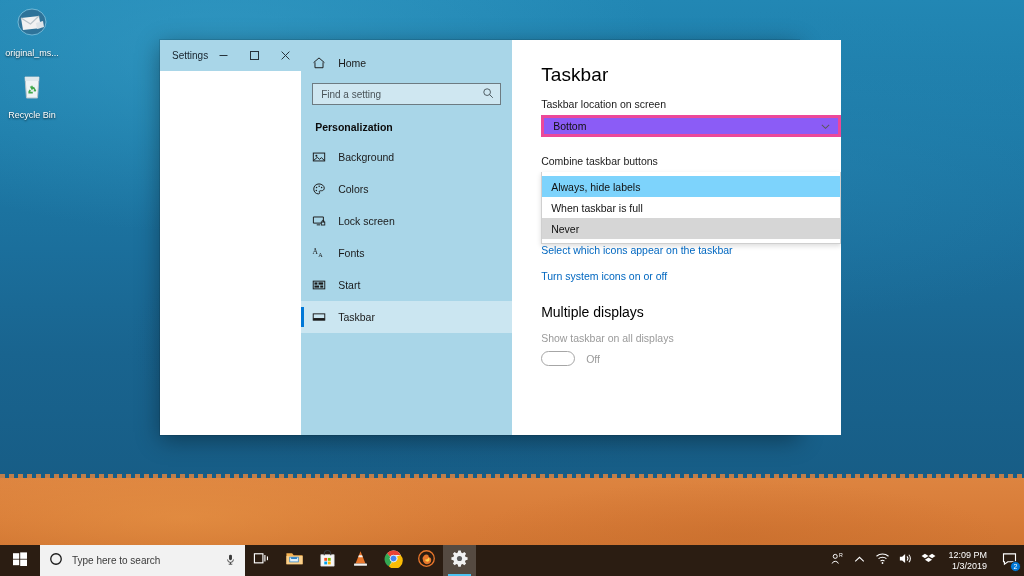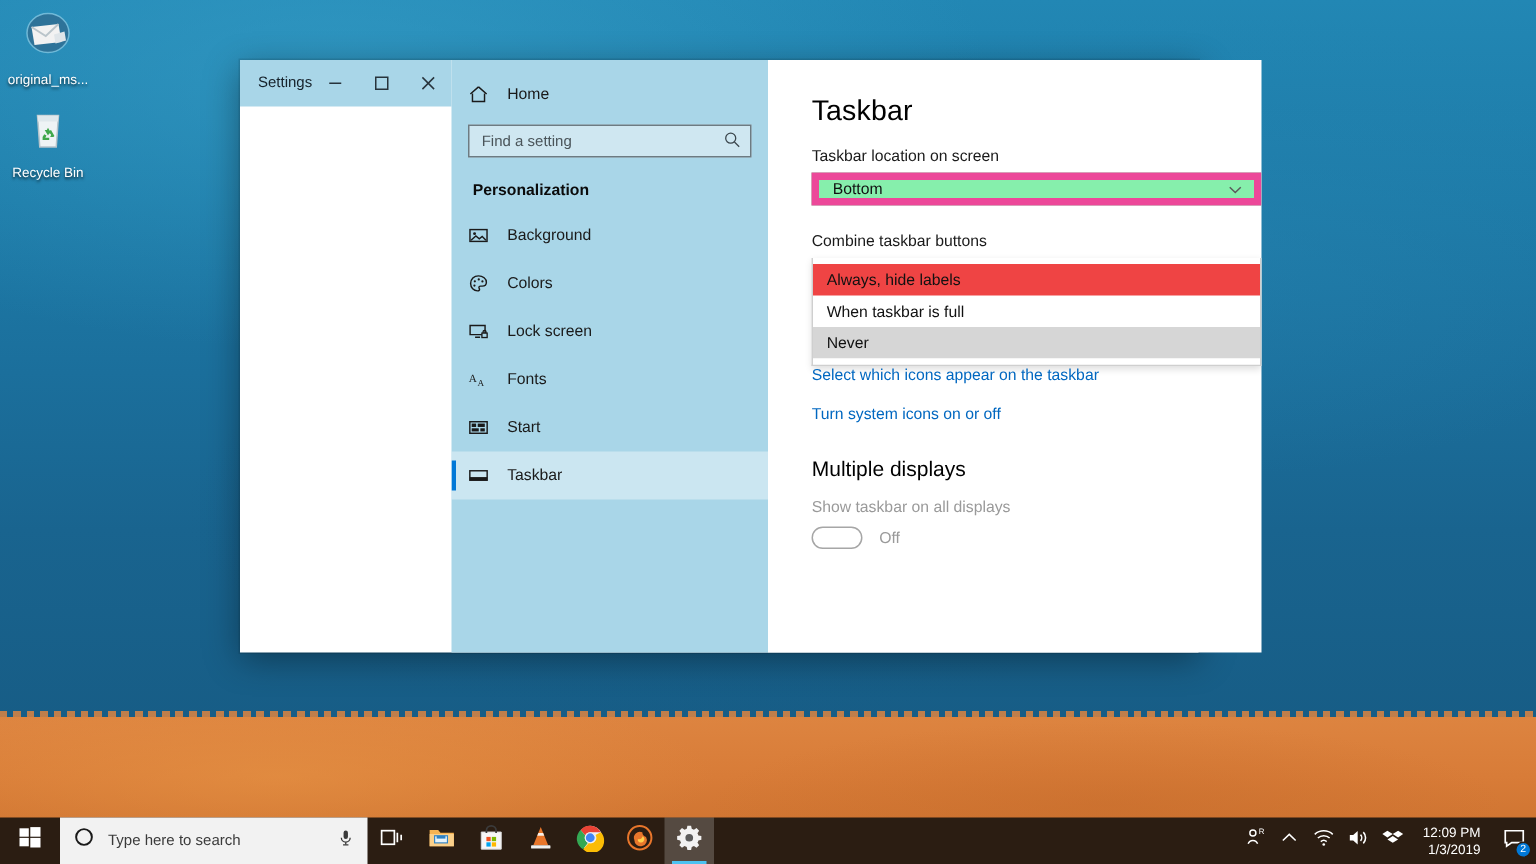--- a/index.html
+++ b/index.html
@@ -171,22 +171,22 @@
     margin-bottom: 12px;
   }
   .field-label {
     font-size: 10.5px;
     color: #1a1a1a;
     margin-bottom: 5px;
   }
   .combo {
     width: 300px;
     height: 22px;
-    border: 5px solid #ec4899;
-    background: #86efac;
+    border: 3px solid #ec4899;
+    background: #8b5cf6;
     display: flex;
     align-items: center;
     padding: 0 7px 0 9px;
     font-size: 10.5px;
     color: #111;
   }
   .combo .cval { flex: 1; }
   .combo .chev { color: #5a5a5a; display: flex; align-items: center; }
 
   .group-gap { height: 18px; }
@@ -201,21 +201,21 @@
   #listbox .lb-top { height: 4px; background: #fff; }
   .lb-item {
     height: 21px;
     display: flex;
     align-items: center;
     padding-left: 9px;
     font-size: 10.5px;
     color: #111;
     cursor: default;
   }
-  .lb-item.selected { background: #ef4444; }
+  .lb-item.selected { background: #7dd3fc; }
   .lb-item.hovered { background: #d6d6d6; text-align: center; }
   #listbox .lb-bot { height: 4px; background: #fff; }
 
   .sec-heading {
     font-size: 14px;
     color: #000;
     margin: 22px 0 12px 0;
   }
   .link {
     display: block;

